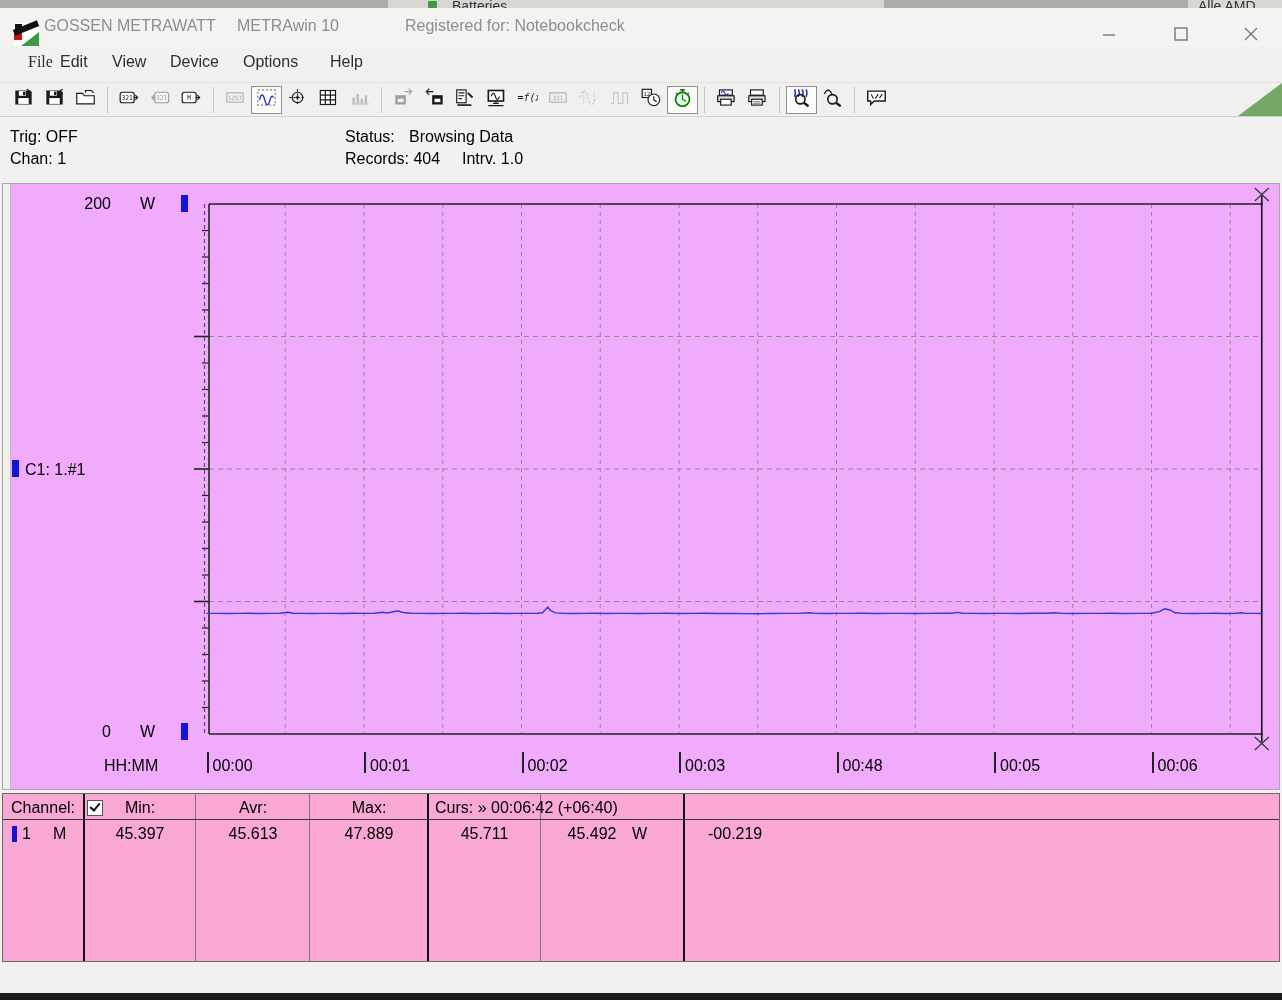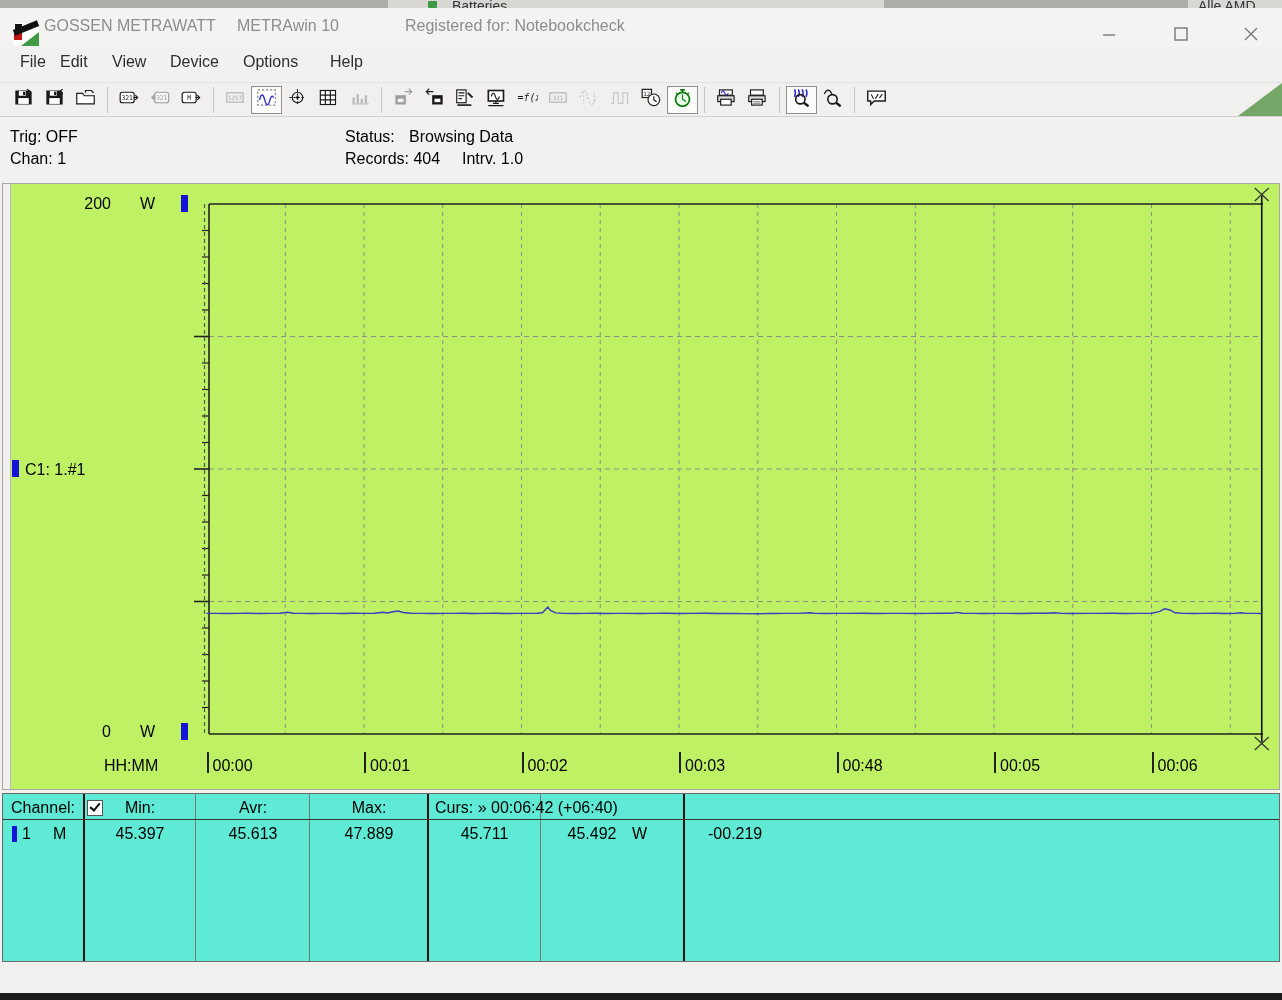--- a/index.html
+++ b/index.html
@@ -31,29 +31,29 @@
   .tb{width:31px;height:28px;border:1px solid transparent;background:transparent;padding:1px 0 0 0;
       display:flex;justify-content:center;}
   .tb.active{background:#fbfbfa;border:1px solid #8f8f8f;}
   .tb.disabled{opacity:.38;filter:grayscale(1);}
   .tbsep{width:1px;height:26px;background:#c7c6c5;margin:0 6px;flex:none;}
   .tb svg text{font-family:"DejaVu Sans Mono",monospace;}
   #cornertri{right:0;top:83px;width:0;height:0;border-bottom:33px solid #74a668;border-left:44px solid transparent;}
   
   .info{position:absolute;font-size:16px;color:#000;white-space:nowrap;text-align:right;}
   
-  #chartpanel{left:2px;top:183px;width:1278px;height:607px;background:#bef264;border:1px solid #a9a8a7;box-sizing:border-box;}
+  #chartpanel{left:2px;top:183px;width:1278px;height:607px;background:#f0abfc;border:1px solid #a9a8a7;box-sizing:border-box;}
   #chartpanel .leftstrip{position:absolute;left:0;top:0;width:7px;height:605px;background:#f1f0ef;border-right:1px solid #bdbcbb;}
   .axlabel{position:absolute;font-size:16px;color:#000;white-space:nowrap;}
   .ymaxlab,.yminlab{width:50px;text-align:right;}
   .bluebar{position:absolute;width:7px;height:17px;background:#1414d8;}
   .tickbar{position:absolute;width:2px;height:21px;background:#222;}
   #chartsvg{position:absolute;left:0;top:0;}
   
-  #tablepanel{left:2px;top:793px;width:1278px;height:169px;background:#5eead4;border:1px solid #6a6a6a;box-sizing:border-box;}
+  #tablepanel{left:2px;top:793px;width:1278px;height:169px;background:#f9a8d4;border:1px solid #6a6a6a;box-sizing:border-box;}
   .tdiv{position:absolute;top:0;height:167px;background:#777;width:1px;}
   .tdiv.thick{width:2px;background:#111;}
   #hline{position:absolute;left:0;top:25px;width:1276px;height:1px;background:#333;}
   .tcell{position:absolute;font-size:16px;color:#000;white-space:nowrap;}
   .ctr{text-align:center;}
   #chkbox{position:absolute;left:84px;top:6px;width:14px;height:14px;background:#fff;border:1px solid #555;}
   #chkbox .mark{position:absolute;left:2px;top:2px;width:8px;height:4px;border-left:2px solid #111;border-bottom:2px solid #111;transform:rotate(-50deg);}
   .rowbar{position:absolute;left:9px;top:32px;width:5px;height:16px;background:#1414d8;}
   
   #statusbar{left:0;top:966px;width:1282px;height:27px;background:#f2f1f0;border-top:1px solid #cfcecd;box-sizing:border-box;}
@@ -97,21 +97,21 @@
         </svg>
     </div>
     <div class="wbtn" style="left:1234px;">
       <svg width="14" height="14" viewBox="0 0 14 14">
           <path d="M1 1l12 12M13 1L1 13" stroke="#777" stroke-width="1.4" fill="none"></path>
         </svg>
     </div>
   </div>
 
   <div id="menubar" class="abs">
-      <div class="menu-item" style="left: 20px;">File</div>
+      <div class="menu-item" style="left: 28px; font-family: Liberation Serif, serif;">File</div>
       <div class="menu-item" style="left: 60px;">Edit</div>
       <div class="menu-item" style="left: 112px;">View</div>
       <div class="menu-item" style="left: 170px;">Device</div>
       <div class="menu-item" style="left: 243px;">Options</div>
       <div class="menu-item" style="left: 330px;">Help</div>
     </div>
 
   <div id="toolbar" class="abs">
       <button class="tb">
         <svg width="21" height="19" viewBox="0 0 18 16">

